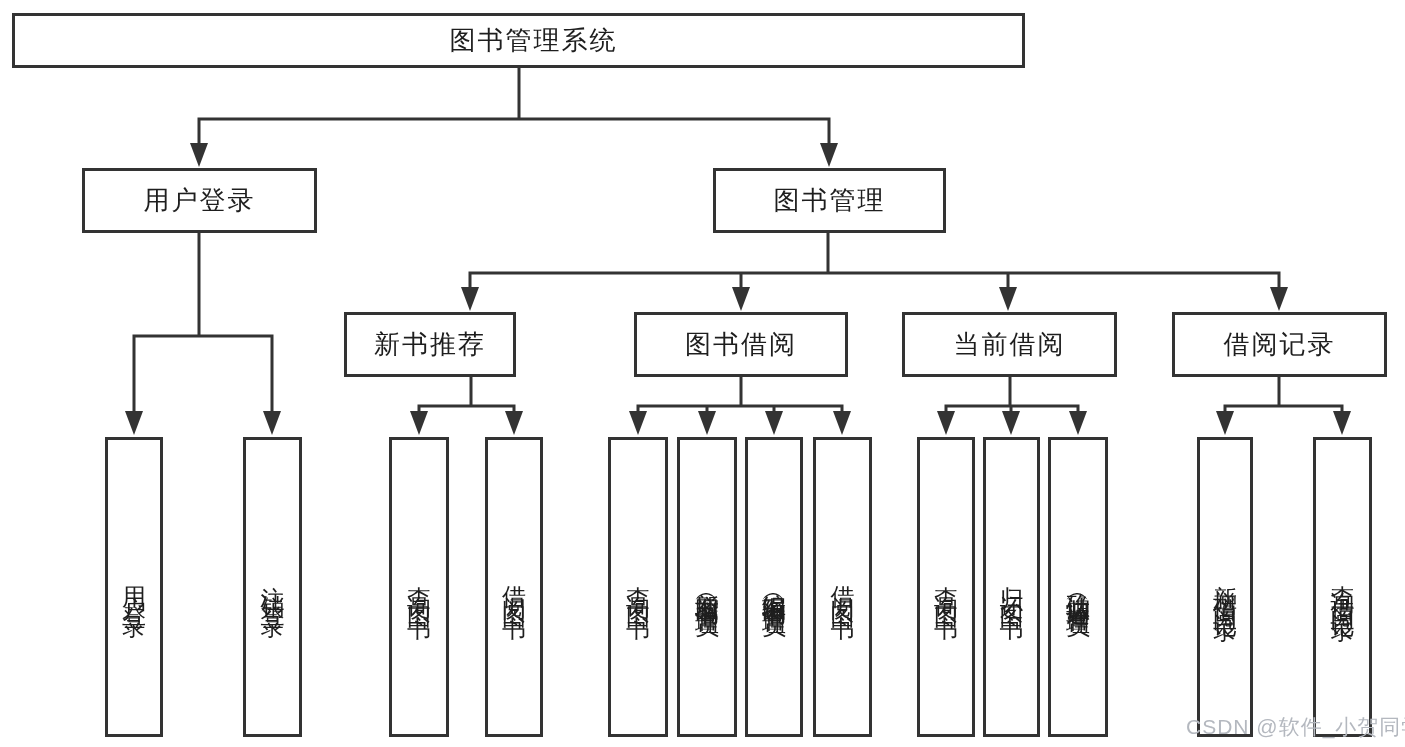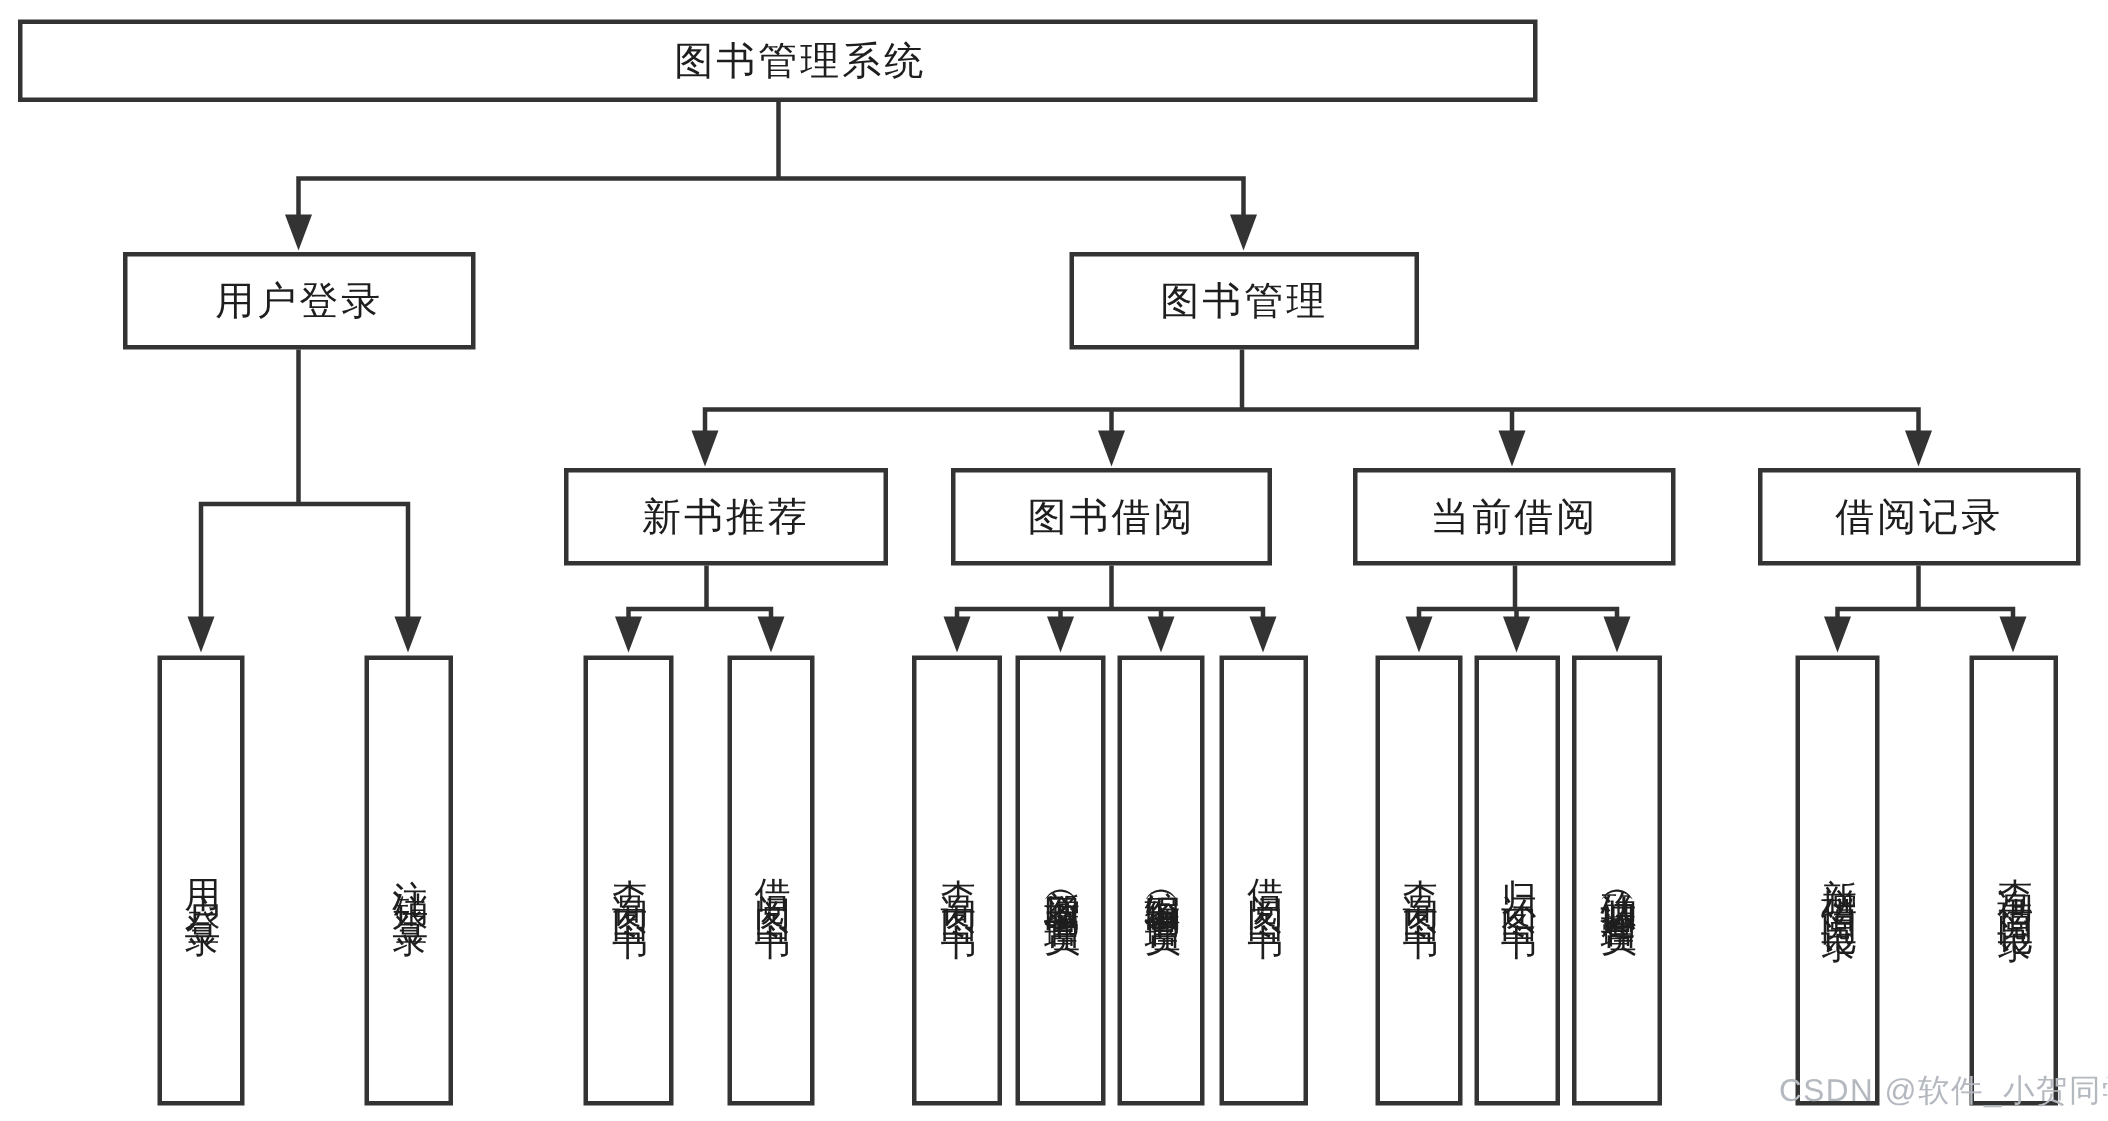--- a/index.html
+++ b/index.html
@@ -37,21 +37,21 @@
   }
   .vbox.m > span { letter-spacing: 7px; }
   .vbox.l > span { letter-spacing: 3px; }
 
   
   .b-root   { left: 12px;  top: 13px;  width: 1013px; height: 55px; padding-left: 30px; }
   
   .b-login  { left: 82px;  top: 168px; width: 235px; height: 65px; }
   .b-mgmt   { left: 713px; top: 168px; width: 233px; height: 65px; }
   
-  .b-new    { left: 376px;  top: 312px; width: 216px; height: 65px; }
+  .b-new    { left: 344px;  top: 312px; width: 172px; height: 65px; }
   .b-borrow { left: 634px;  top: 312px; width: 214px; height: 65px; font-family: Liberation Mono, monospace; }
   .b-cur    { left: 902px;  top: 312px; width: 215px; height: 65px; }
   .b-rec    { left: 1172px; top: 312px; width: 215px; height: 65px; }
   
   .leaf { top: 437px; height: 300px; }
   .lf1  { left: 105px;  width: 58px; }
   .lf2  { left: 243px;  width: 59px; }
   .lf3  { left: 389px;  width: 60px; }
   .lf4  { left: 485px;  width: 58px; }
   .lf5  { left: 608px;  width: 60px; }

